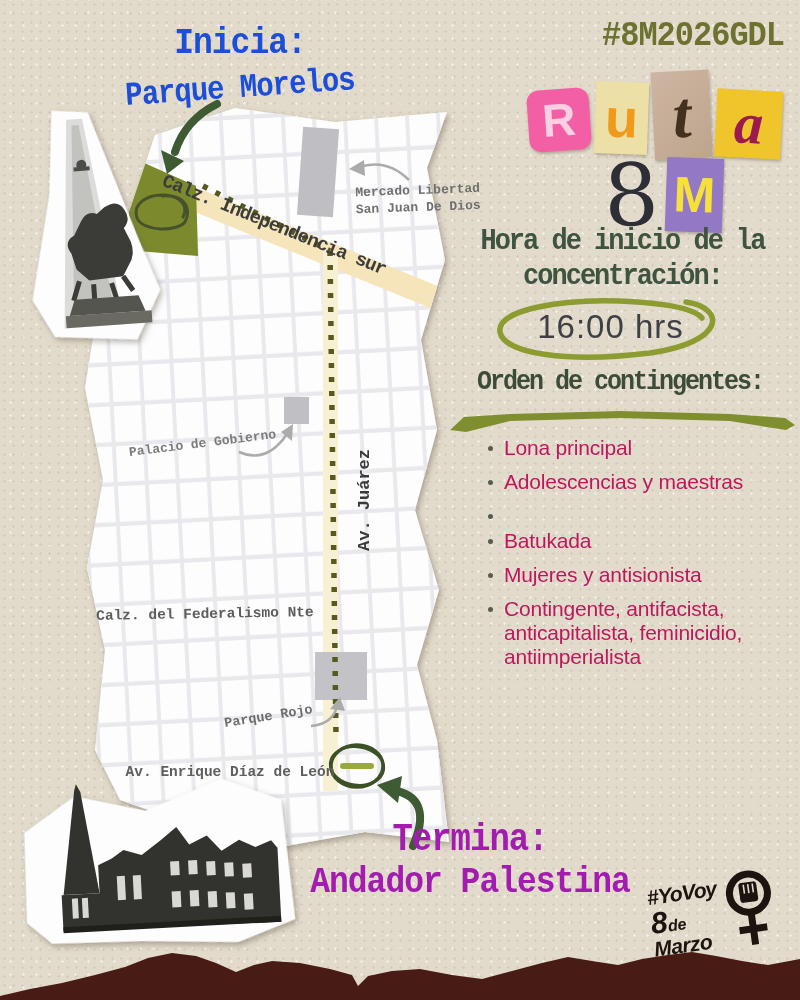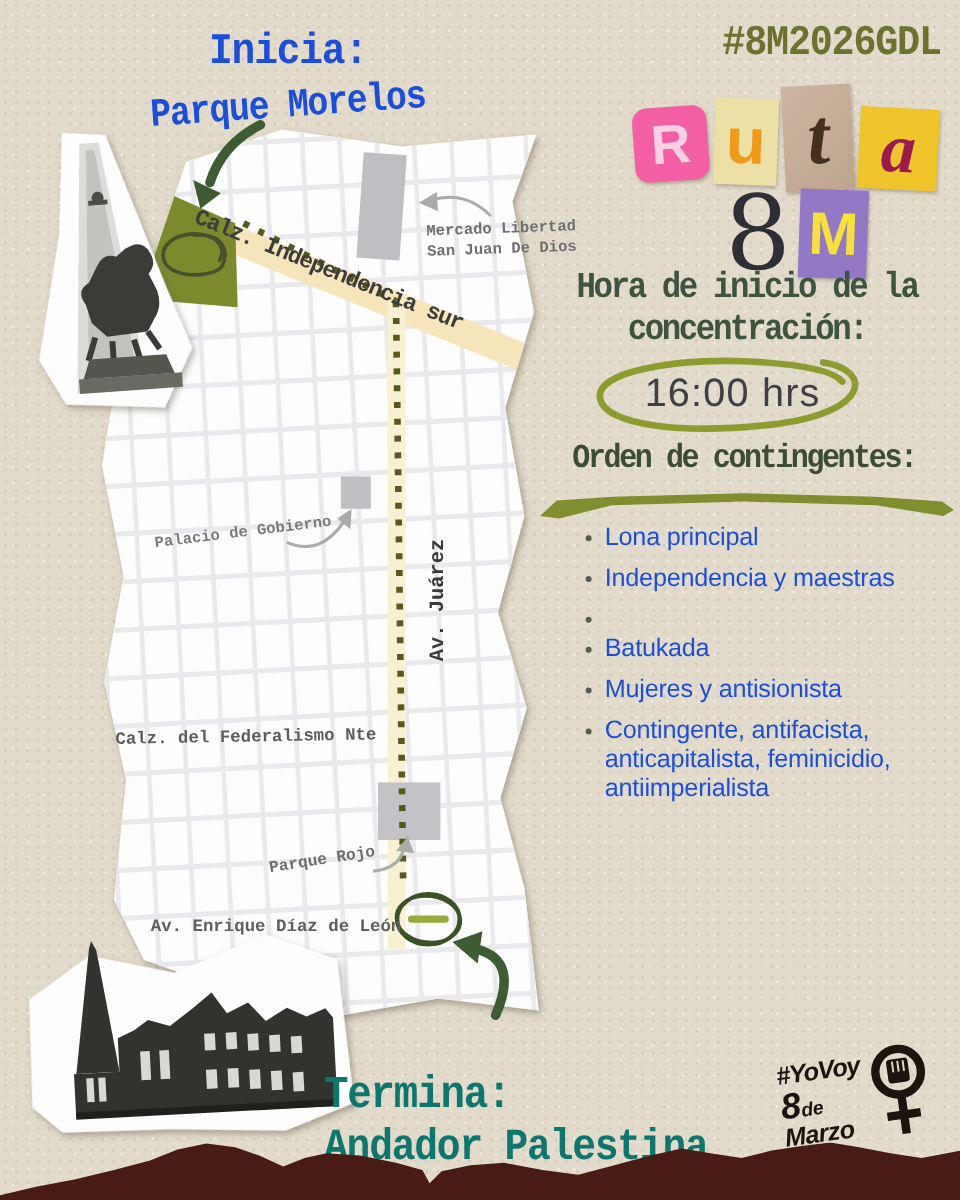--- a/index.html
+++ b/index.html
@@ -44,24 +44,24 @@
   .time-wrap { left:488px; top:294px; width:245px; height:68px; z-index:5;}
   .time-wrap .ellipse { position:absolute; left:0; top:0; }
   .time-text { position:absolute; left:0; top:16px; width:245px; text-align:center; font:400 33px/1 "Liberation Sans",sans-serif; color:#3e4046; letter-spacing:1px;}
 
   .orden { left:445px; top:368px; width:350px; text-align:center; color:#3d4b39; font:bold 25px/1.1 "Liberation Mono", monospace; letter-spacing:-2px; transform:scaleY(1.12); z-index:5;}
   .brush { left:450px; top:408px; z-index:5;}
 
   .bullets { list-style:none; left:488px; top:436px; width:296px; z-index:5;}
   .bullets li { display:flex; gap:11px; margin-bottom:10px; }
   .bullets .dot { flex:0 0 5px; width:5px; height:5px; border-radius:50%; background:#575c51; margin-top:10px;}
-  .bullets .btext { font:400 21px/24px "Liberation Sans",sans-serif; color:#1d4ed8; letter-spacing:-0.2px;}
-
-  
-  .finish-label { left:270px; top:896px; width:400px; color:#0f766e; z-index:5;}
+  .bullets .btext { font:400 21px/24px "Liberation Sans",sans-serif; color:#be185d; letter-spacing:-0.2px;}
+
+  
+  .finish-label { left:270px; top:822px; width:400px; text-align:center; color:#a21caf; z-index:5;}
   .finish-label .l1 { font:bold 34px/1.1 "Liberation Mono", monospace; letter-spacing:-1px; transform:scaleY(1.12);}
   .finish-label .l2 { font:bold 33px/1.1 "Liberation Mono", monospace; letter-spacing:-1px; transform:scaleY(1.12); margin-top:6px;}
 
   .logo { left:650px; top:872px; display:flex; align-items:center; gap:4px; transform:rotate(-8deg); color:#1b140f; z-index:6;}
   .logo-text { text-align:left; }
   .logo-text .l1 { font:italic bold 21px/1 "Liberation Sans",sans-serif; letter-spacing:-1px;}
   .logo-text .l2 { font:italic bold 16px/1 "Liberation Sans",sans-serif; margin-top:1px;}
   .logo-text .l2 .big8 { font-size:30px; font-style:italic; font-weight:bold;}
   .logo-text .l3 { font:italic bold 21px/1 "Liberation Sans",sans-serif; letter-spacing:-0.5px;}
 
@@ -110,21 +110,21 @@
 <ul class="abs bullets">
 
     <li>
       <span class="dot"></span>
       <span class="btext">Lona principal</span>
     </li>
 
 
     <li>
       <span class="dot"></span>
-      <span class="btext">Independencia y maestras</span>
+      <span class="btext">Adolescencias y maestras</span>
     </li>
 
 
     <li>
       <span class="dot"></span>
     </li>
 
     <li>
       <span class="dot"></span>
       <span class="btext">Batukada</span>

